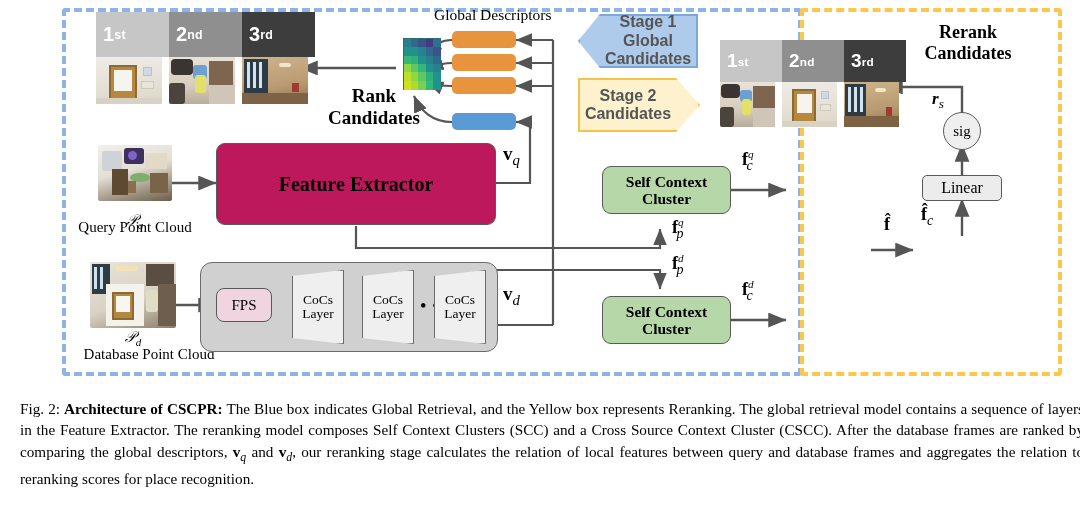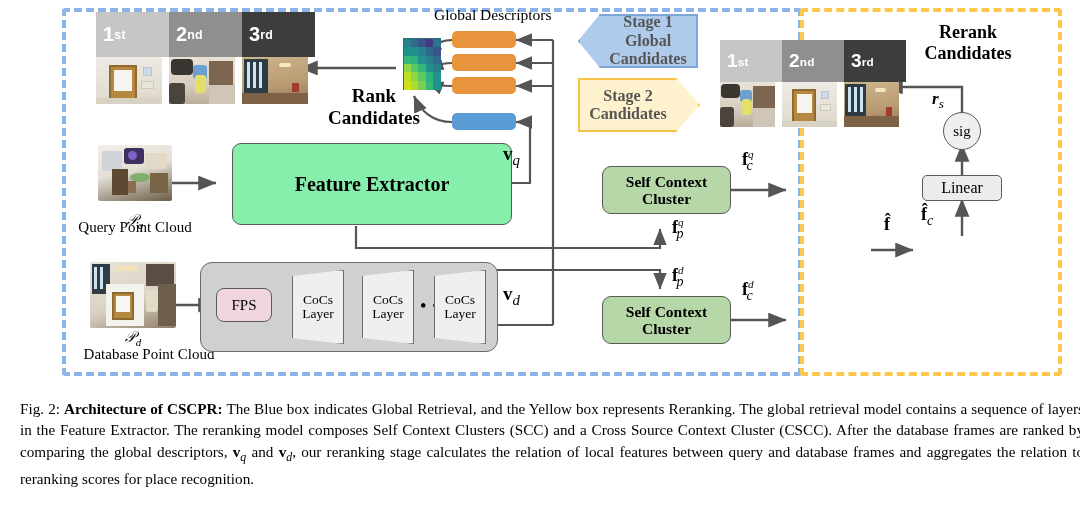--- a/index.html
+++ b/index.html
@@ -17,35 +17,35 @@
   .rankcell{position:relative;display:flex;flex-direction:column;}
   .ranklabel{display:flex;align-items:center;justify-content:flex-start;
              color:#ffffff;font-family:"Liberation Sans",sans-serif;font-weight:bold;
              padding-left:7px;letter-spacing:.2px;}
   .ranklabel sup{font-size:.62em;vertical-align:super;font-weight:bold;}
   .thumb{position:relative;overflow:hidden;}
 
   
   .rbox{border:1.6px solid #5a5a5a;border-radius:9px;display:flex;align-items:center;
         justify-content:center;text-align:center;font-weight:bold;line-height:1.12;}
-  .gray-box{background:#86efac;margin-left:16px;}
+  .gray-box{background:#be185d;}
   .green-box{background:#b6d7a8;}
   .pinkred-box{background:#f2cccc;}
   .orange-box{background:#fce5cd;}
   .plain-box{background:#ececec;}
   .cocs-group{background:#d0d0d0;border:1.6px solid #6b6b6b;border-radius:12px;}
 
   
   .bar{border-radius:5px;}
   .bar-orange{background:#e8943c;}
   .bar-blue{background:#5b9bd5;}
 
   
   .stage-arrow{position:absolute;display:flex;align-items:center;justify-content:center;
-               font-family:Liberation Serif, serif;font-weight:bold;color:#555555;
+               font-family:Liberation Sans, sans-serif;font-weight:bold;color:#555555;
                text-align:center;line-height:1.15;}
 
   
   .lbl{position:absolute;font-family:"Liberation Serif",serif;}
   .bold{font-weight:bold;}
   .mathv{font-family:"Liberation Serif",serif;font-weight:bold;font-style:normal;}
   .mathv i{font-style:italic;font-weight:normal;font-size:.78em;vertical-align:sub;}
   .calP{font-style:italic;}
 
   .caption{position:absolute;left:20px;top:398px;width:1064px;font-size:15.2px;
@@ -345,21 +345,21 @@
 
   <div class="lbl mathv" style="left:742px;top:148px;font-size:18px;">
     f<sup style="font-style:italic;font-weight:normal;font-size:.62em;">q</sup><i style="margin-left:-7px;">c</i>
   </div>
   <div class="lbl mathv" style="left:742px;top:278px;font-size:18px;">
     f<sup style="font-style:italic;font-weight:normal;font-size:.62em;">d</sup><i style="margin-left:-7px;">c</i>
   </div>
   <div class="lbl mathv" style="left:672px;top:216px;font-size:18px;">
     f<sup style="font-style:italic;font-weight:normal;font-size:.62em;">q</sup><i style="margin-left:-7px;">p</i>
   </div>
-  <div class="lbl mathv" style="left:672px;top:252px;font-size:18px;margin-top:12px;">
+  <div class="lbl mathv" style="left:672px;top:252px;font-size:18px;">
     f<sup style="font-style:italic;font-weight:normal;font-size:.62em;">d</sup><i style="margin-left:-7px;">p</i>
   </div>
 
   <div class="caption">
     <span>Fig. 2:</span>
     <b>Architecture of CSCPR:</b><span id="cap-body"> The Blue box indicates Global Retrieval, and the Yellow box represents Reranking. The global retrieval model contains a sequence of layers in the Feature Extractor. The reranking model composes Self Context Clusters (SCC) and a Cross Source Context Cluster (CSCC). After the database frames are ranked by comparing the global descriptors, <span style="font-weight:bold">v</span><span style="font-style:italic;font-size:.78em;vertical-align:sub">q</span> and <span style="font-weight:bold">v</span><span style="font-style:italic;font-size:.78em;vertical-align:sub">d</span>, our reranking stage calculates the relation of local features between query and database frames and aggregates the relation to reranking scores for place recognition.</span>
   </div>
 
 </div>
 

